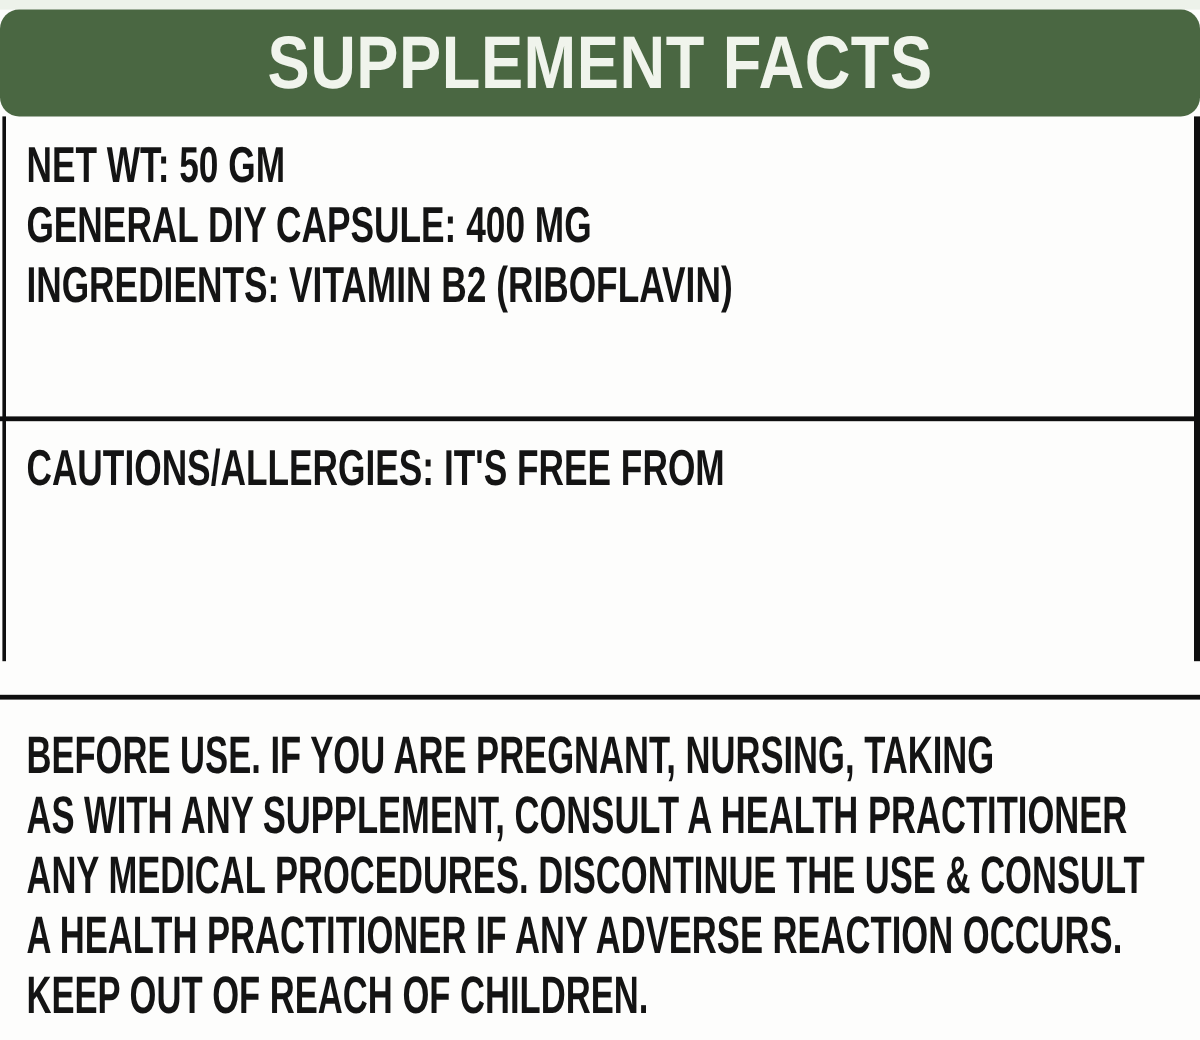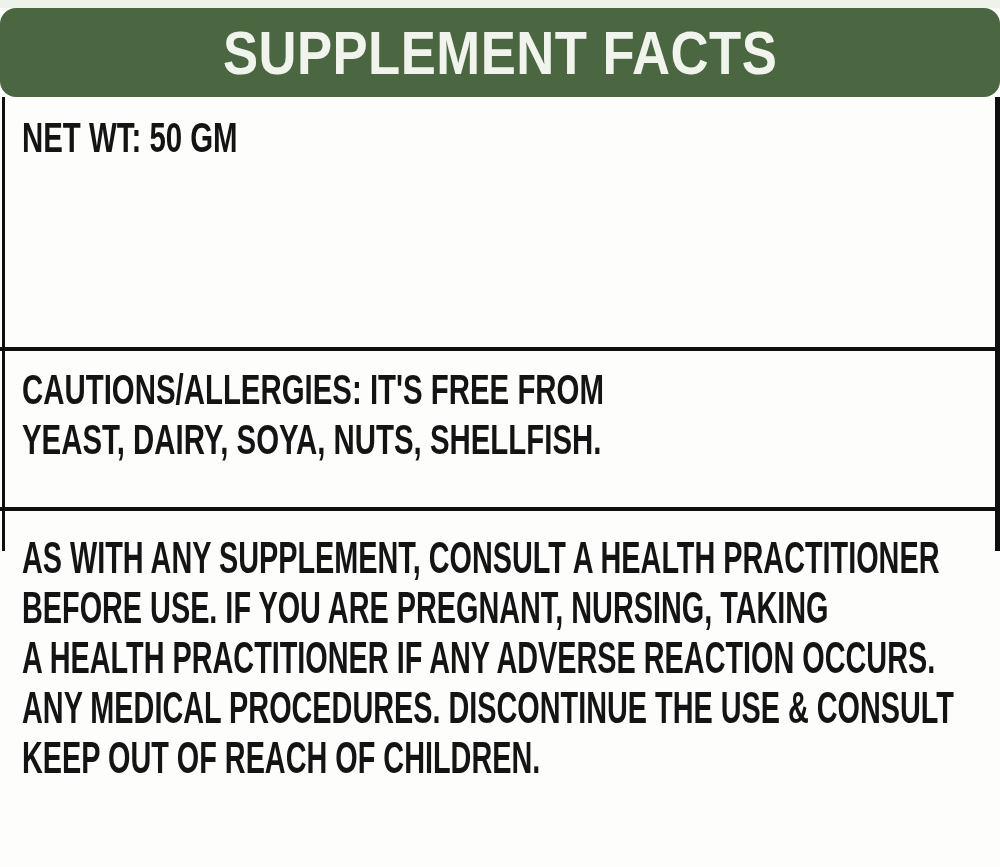--- a/index.html
+++ b/index.html
@@ -29,21 +29,21 @@
     letter-spacing: 0.5px;
     transform: scaleX(0.85);
     transform-origin: 50% 50%;
   }
   .section {
     box-sizing: border-box;
     padding-left: 22px;
     color: #141414;
   }
   .sec-details  { height: 250px; padding-top: 16px; }
-  .sec-cautions { height: 156px; padding-top: 14px; }
+  .sec-cautions { height: 228px; padding-top: 14px; }
   .sec-advisory { height: 316px; padding-top: 22px; }
   .rule { height: 4px; background: #0f0f0f; }
   .ln { height: 50px; display: flex; align-items: center; }
   .tx {
     display: inline-block;
     white-space: nowrap;
     font-weight: 700;
     transform-origin: 0 50%;
   }
   .sec-details .tx, .sec-cautions .tx { font-size: 42px; transform: scaleX(0.70); }
@@ -65,47 +65,50 @@
   <div class="top-strip"></div>
 
   <div class="header">
     <span class="header-title">SUPPLEMENT FACTS</span>
   </div>
 
   <div class="section sec-details">
     <div class="ln">
       <span class="tx">NET WT: 50 GM</span>
     </div>
+    <div class="ln">
+      <span class="tx">GENERAL DIY CAPSULE: 400 MG</span>
+    </div>
+    <div class="ln">
+      <span class="tx">INGREDIENTS: VITAMIN B2 (RIBOFLAVIN)</span>
+    </div>
   </div>
 
   <div class="rule"></div>
 
   <div class="section sec-cautions">
     <div class="ln">
       <span class="tx">CAUTIONS/ALLERGIES: IT'S FREE FROM</span>
     </div>
-    <div class="ln">
-      <span class="tx">YEAST, DAIRY, SOYA, NUTS, SHELLFISH.</span>
-    </div>
   </div>
 
   <div class="rule"></div>
 
   <div class="section sec-advisory">
     <div class="ln">
+      <span class="tx">BEFORE USE. IF YOU ARE PREGNANT, NURSING, TAKING</span>
+    </div>
+    <div class="ln">
       <span class="tx">AS WITH ANY SUPPLEMENT, CONSULT A HEALTH PRACTITIONER</span>
     </div>
     <div class="ln">
-      <span class="tx">BEFORE USE. IF YOU ARE PREGNANT, NURSING, TAKING</span>
+      <span class="tx">ANY MEDICAL PROCEDURES. DISCONTINUE THE USE &amp; CONSULT</span>
     </div>
     <div class="ln">
       <span class="tx">A HEALTH PRACTITIONER IF ANY ADVERSE REACTION OCCURS.</span>
-    </div>
-    <div class="ln">
-      <span class="tx">ANY MEDICAL PROCEDURES. DISCONTINUE THE USE &amp; CONSULT</span>
     </div>
     <div class="ln">
       <span class="tx">KEEP OUT OF REACH OF CHILDREN.</span>
     </div>
   </div>
 
   <div class="vrule-left"></div>
   <div class="vrule-right"></div>
 
 </div>

